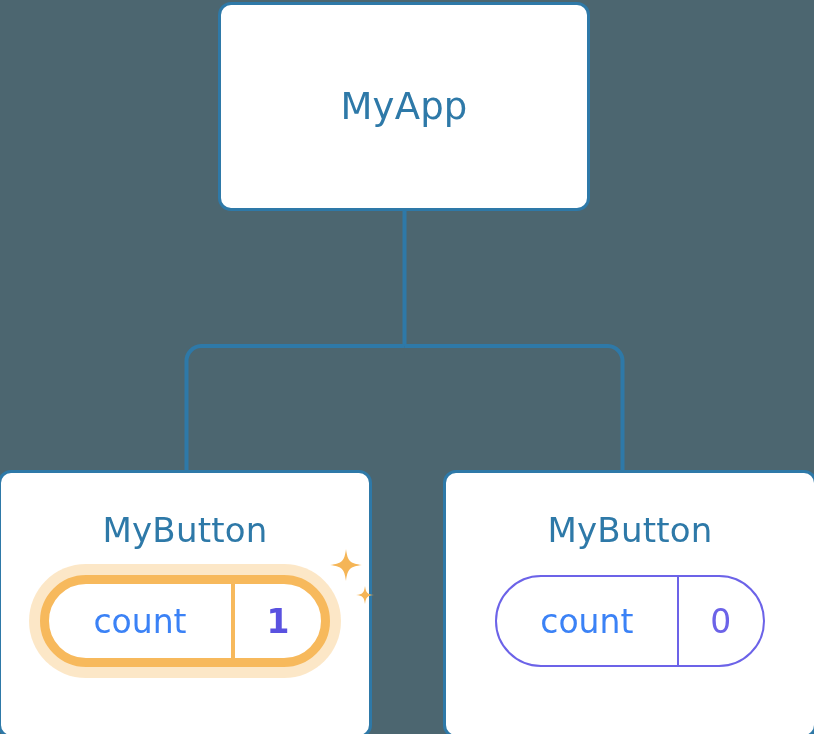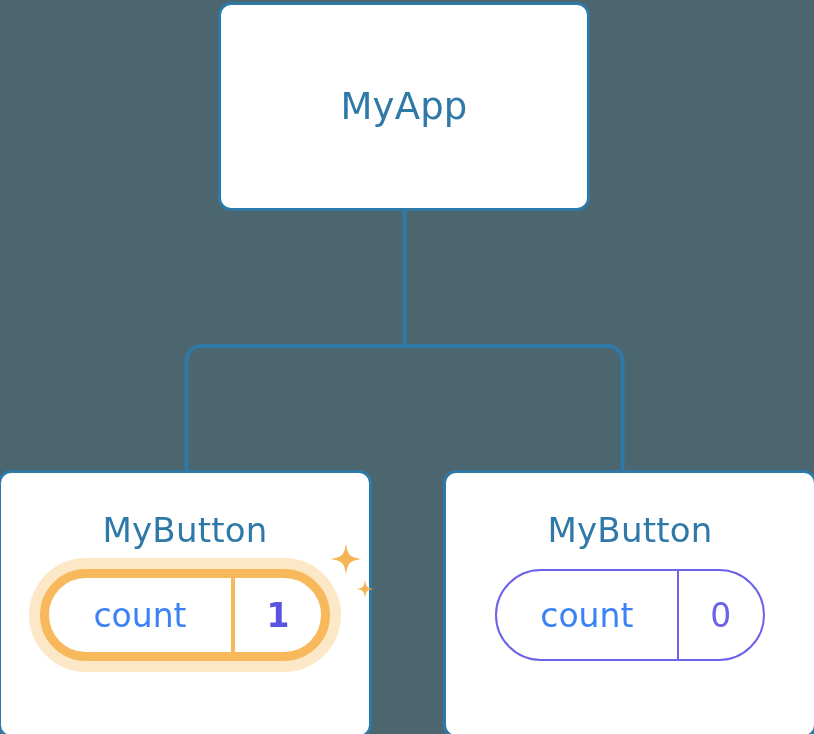--- a/index.html
+++ b/index.html
@@ -69,21 +69,21 @@
 
   .node-child.left  { left: -2px;  width: 374px; }
   .node-child.right { left: 443px; width: 374px; }
 
   .node-title-child {
     color: #2e79a8;
     font-size: 34px;
     font-weight: 400;
     letter-spacing: 0.2px;
     line-height: 1;
-    margin-bottom: 22px;
+    margin-bottom: 28px;
   }
 
   
   .pill-wrap {
     position: relative;
     display: flex;
     align-items: center;
     justify-content: center;
   }
 

